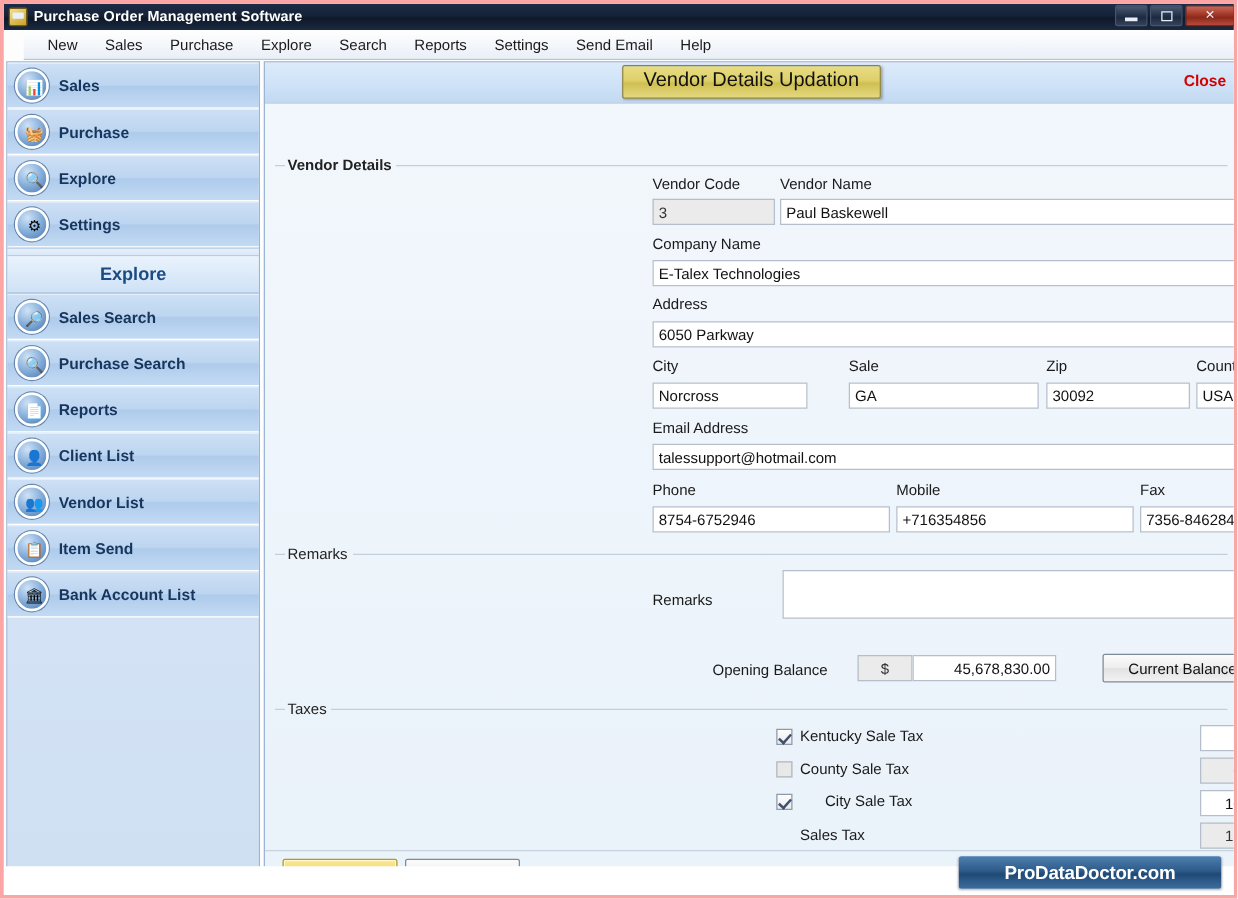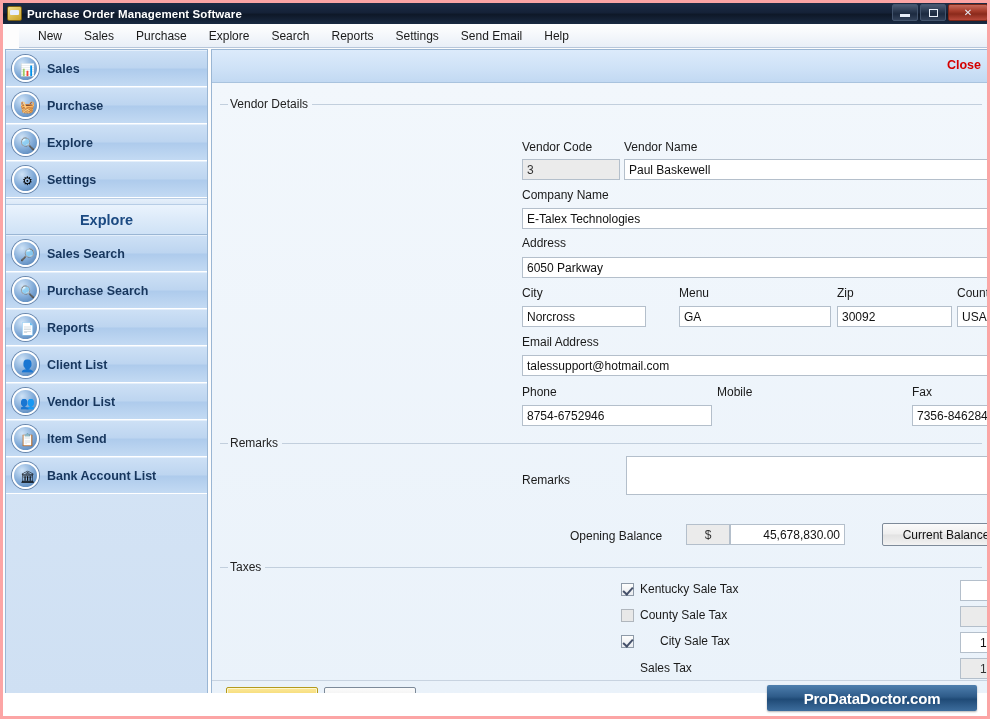--- a/index.html
+++ b/index.html
@@ -426,56 +426,58 @@
       <span class="nav-icon">
           <span class="g">🏛</span>
         </span>
       <span class="nav-label">Bank Account List</span>
     </div>
   </div>
 
   <div class="main">
 
     <div class="form-header">
+      <div class="title-badge">Vendor Details Updation</div>
       <div class="close-link">Close</div>
     </div>
 
     <div class="form-body">
 
-      <fieldset class="grp" style="left:8px; top:14px; width:762px; height:313px;">
+      <fieldset class="grp" style="left:8px; top:42px; width:762px; height:313px;font-weight:bold;">
         <legend>Vendor Details</legend>
       </fieldset>
 
       <span class="lbl" style="left:310px; top:57px;">Vendor Code</span>
       <span class="lbl" style="left:412px; top:57px;">Vendor Name</span>
       <input class="fld ro" style="left: 310px; top: 76px; width: 98px;" readonly="" value="3">
       <input class="fld" style="left: 412px; top: 76px; width: 477px;" value="Paul Baskewell">
 
       <span class="lbl" style="left:310px; top:105px;">Company Name</span>
       <input class="fld" style="left: 310px; top: 125px; width: 579px;" value="E-Talex Technologies">
 
       <span class="lbl" style="left:310px; top:153px;">Address</span>
       <input class="fld" style="left: 310px; top: 174px; width: 579px;" value="6050 Parkway">
 
       <span class="lbl" style="left:310px; top:203px;">City</span>
-      <span class="lbl" style="left:467px; top:203px;">Menu</span>
+      <span class="lbl" style="left:467px; top:203px;">Sale</span>
       <span class="lbl" style="left:625px; top:203px;">Zip</span>
       <span class="lbl" style="left:745px; top:203px;">Country</span>
       <input class="fld" style="left: 310px; top: 223px; width: 124px;" value="Norcross">
       <input class="fld" style="left: 467px; top: 223px; width: 152px;" value="GA">
       <input class="fld" style="left: 625px; top: 223px; width: 115px;" value="30092">
       <input class="fld" style="left: 745px; top: 223px; width: 144px;" value="USA">
 
       <span class="lbl" style="left:310px; top:252px;">Email Address</span>
       <input class="fld" style="left: 310px; top: 272px; width: 579px;" value="talessupport@hotmail.com">
 
       <span class="lbl" style="left:310px; top:302px;">Phone</span>
       <span class="lbl" style="left:505px; top:302px;">Mobile</span>
       <span class="lbl" style="left:700px; top:302px;">Fax</span>
       <input class="fld" style="left: 310px; top: 322px; width: 190px;" value="8754-6752946">
+      <input class="fld" style="left: 505px; top: 322px; width: 190px;" value="+716354856">
       <input class="fld" style="left: 700px; top: 322px; width: 189px;" value="7356-846284">
 
       <fieldset class="grp" style="left:8px; top:353px; width:762px; height:60px;">
         <legend>Remarks</legend>
       </fieldset>
       <span class="lbl" style="left:310px; top:390px;">Remarks</span>
       <textarea class="remarks" style="left: 414px; top: 373px; width: 460px; height: 39px;"></textarea>
 
       <span class="lbl" style="left:358px; top:446px;">Opening Balance</span>
       <input class="fld ro num" style="left: 474px; top: 441px; width: 44px; text-align: center;" readonly="" value="$">

